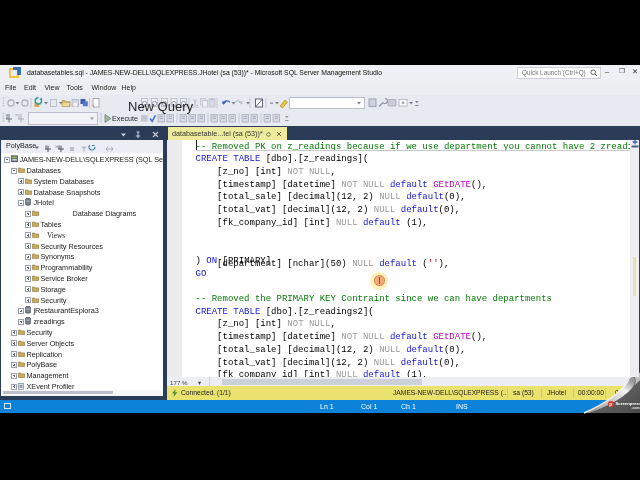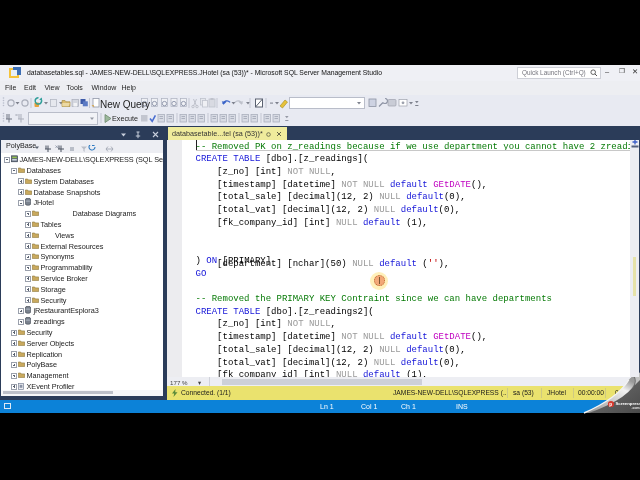--- a/index.html
+++ b/index.html
@@ -135,21 +135,21 @@
       <path d="M357 7 l2 2.4 2-2.4 z" fill="#7E828E"></path>
       <rect x="369" y="4" width="7" height="7.5" fill="#CDD2E2" stroke="#8D93A4" stroke-width="0.8"></rect>
       <path d="M379 11.5 l4 -4 m0 0 a2.5 2.5 0 1 0 2 -4" fill="none" stroke="#8D93A4" stroke-width="1.2"></path>
       <rect x="388" y="4.5" width="8" height="6.5" rx="1" fill="#C9CCD6" stroke="#9DA1AD" stroke-width="0.7"></rect>
       <rect x="399" y="4.5" width="8" height="6.5" fill="#fff" stroke="#9DA1AD" stroke-width="0.7"></rect>
       <circle cx="403" cy="7.8" r="1.4" fill="#9DA1AD"></circle>
       <path d="M409 7 l2 2.4 2-2.4 z" fill="#7E828E"></path>
       <path d="M415 6 l1.8 2.2 1.8 -2.2 z" fill="#7E828E"></path>
       <rect x="415.2" y="10" width="3.2" height="1" fill="#7E828E"></rect>
     </svg>
-  <div class="abs" style="left:100px;top:98.5px;font-size:10px;color:#1e1e1e;">New Query</div>
+  <div class="abs" style="left:116px;top:98.5px;font-size:13px;color:#1e1e1e;padding-left:12px;">New Query</div>
   <svg id="tb2svg" class="abs" style="left:0;top:111px" width="640" height="15" viewBox="0 0 640 15">
       <circle cx="3.5" cy="2.5" r="0.8" fill="#B9BDCB"></circle>
       <circle cx="3.5" cy="5" r="0.8" fill="#B9BDCB"></circle>
       <circle cx="3.5" cy="7.5" r="0.8" fill="#B9BDCB"></circle>
       <circle cx="3.5" cy="10" r="0.8" fill="#B9BDCB"></circle>
       <path d="M9 3 v5 m-2 -5 v5 m-1 0 h6 m-3 0 v3.5" stroke="#6E7482" stroke-width="1"></path>
       <path d="M21 3 v5 m-2 -5 v5 m-1 0 h6 m-3 0 v3.5" stroke="#A9ADB9" stroke-width="1"></path>
       <path d="M15.5 3 l2 2 m0 -2 l-2 2" stroke="#A9ADB9" stroke-width="0.8"></path>
       <rect x="28.5" y="1.5" width="69" height="12" fill="#F2F3F7" stroke="#B9BDC9" stroke-width="1"></rect>
       <path d="M90 6.5 l2 2.4 2-2.4 z" fill="#9599A5"></path>
@@ -260,26 +260,26 @@
         <div class="trow" style="left:39.5px;top:56.2px;margin-left:32px;">Database Diagrams</div>
         <div class="ebox plus" style="left:24px;top:68.50000000000001px;"></div>
         <svg class="ticon" style="left:31px;top:68.00000000000001px" width="7" height="6" viewBox="0 0 7 6">
           <path d="M0.4 1 L2.6 1 L3.4 1.9 L6.6 1.9 L6.6 5.6 L0.4 5.6 Z" fill="#C9A95E" stroke="#8a7335" stroke-width="0.6"></path>
         </svg>
         <div class="trow" style="left:39.5px;top:67.00000000000001px;">Tables</div>
         <div class="ebox plus" style="left:24px;top:79.30000000000001px;"></div>
         <svg class="ticon" style="left:31px;top:78.80000000000001px" width="7" height="6" viewBox="0 0 7 6">
           <path d="M0.4 1 L2.6 1 L3.4 1.9 L6.6 1.9 L6.6 5.6 L0.4 5.6 Z" fill="#C9A95E" stroke="#8a7335" stroke-width="0.6"></path>
         </svg>
-        <div class="trow" style="left:54px;top:77.80000000000001px;">Views</div>
+        <div class="trow" style="left:46px;top:77.80000000000001px;font-family:Liberation Serif, serif;">Views</div>
         <div class="ebox plus" style="left:24px;top:90.10000000000001px;"></div>
         <svg class="ticon" style="left:31px;top:89.60000000000001px" width="7" height="6" viewBox="0 0 7 6">
           <path d="M0.4 1 L2.6 1 L3.4 1.9 L6.6 1.9 L6.6 5.6 L0.4 5.6 Z" fill="#C9A95E" stroke="#8a7335" stroke-width="0.6"></path>
         </svg>
-        <div class="trow" style="left:39.5px;top:88.60000000000001px;">External Resources</div>
+        <div class="trow" style="left:39.5px;top:88.60000000000001px;">Security Resources</div>
         <div class="ebox plus" style="left:24px;top:100.9px;"></div>
         <svg class="ticon" style="left:31px;top:100.4px" width="7" height="6" viewBox="0 0 7 6">
           <path d="M0.4 1 L2.6 1 L3.4 1.9 L6.6 1.9 L6.6 5.6 L0.4 5.6 Z" fill="#C9A95E" stroke="#8a7335" stroke-width="0.6"></path>
         </svg>
         <div class="trow" style="left:39.5px;top:99.4px;">Synonyms</div>
         <div class="ebox plus" style="left:24px;top:111.7px;"></div>
         <svg class="ticon" style="left:31px;top:111.2px" width="7" height="6" viewBox="0 0 7 6">
           <path d="M0.4 1 L2.6 1 L3.4 1.9 L6.6 1.9 L6.6 5.6 L0.4 5.6 Z" fill="#C9A95E" stroke="#8a7335" stroke-width="0.6"></path>
         </svg>
         <div class="trow" style="left:39.5px;top:110.2px;">Programmability</div>

